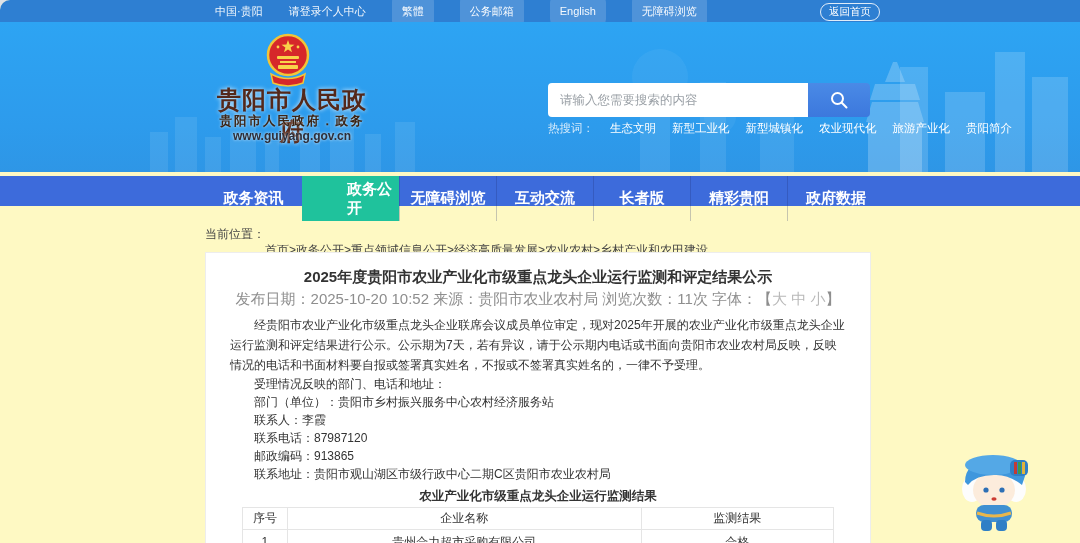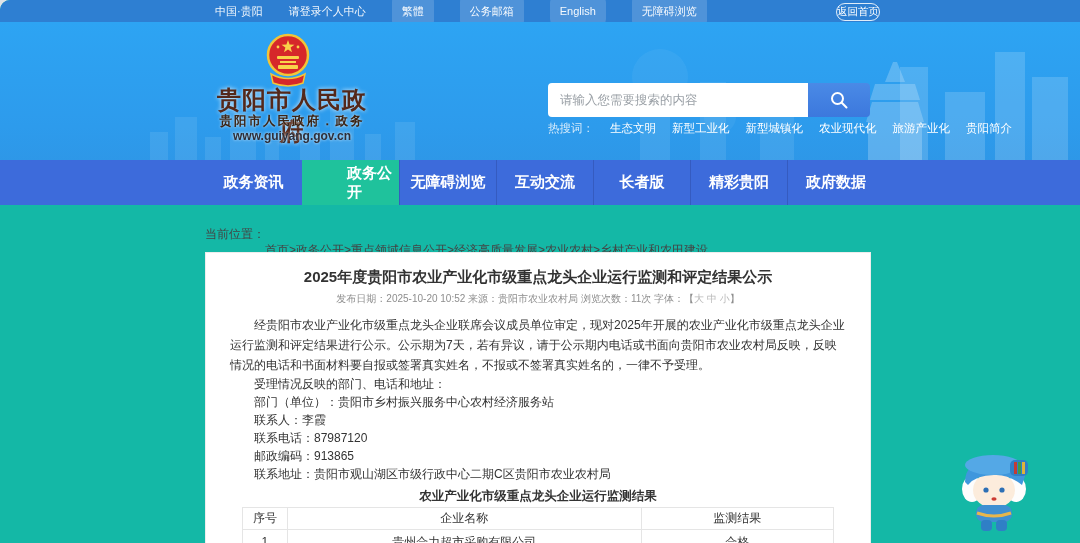--- a/index.html
+++ b/index.html
@@ -1,28 +1,28 @@
 <!DOCTYPE html>
 <html><head>
 <meta charset="utf-8">
 <style>
   * { box-sizing: border-box; margin: 0; padding: 0; }
   html,body { width:1080px; height:543px; }
   body { background:#dfe3e7; font-family:"Liberation Sans","DejaVu Sans",sans-serif; }
   .screen { position:relative; width:1080px; height:543px; overflow:hidden;
-            border-radius:10px 0 0 0; background:#14b8a6; }
+            border-radius:10px 0 0 0; background:#fef9c3; }
 
   
   .topbar { position:absolute; top:0; left:0; width:1080px; height:22px;
             background:#2e7fd2; display:flex; align-items:center;
             padding-left:215px; gap:26px; }
   .topbar .tb-item { color:rgba(255,255,255,.95); font-size:11px; cursor:pointer; white-space:nowrap; }
   .topbar .tb-pill { background:rgba(255,255,255,.16); border-radius:9px; padding:11px 10px; }
   .home-btn { position:absolute; right:200px; top:3px; color:#fff; font-size:10.5px;
-              border:1px solid rgba(255,255,255,.85); border-radius:9px; padding:1px 0; cursor:pointer; }
+              border:1px solid rgba(255,255,255,.85); border-radius:9px; padding:1px 8px; cursor:pointer; }
 
   
   .banner { position:absolute; top:22px; left:0; width:1080px; height:150px;
             background:linear-gradient(180deg,#2da4f3 0%, #2d9bec 70%, #2e96e6 100%); overflow:hidden; }
   .skyline { position:absolute; bottom:0; left:0; }
   .logo-emblem { position:absolute; left:265px; top:11px; }
   .site-name { position:absolute; left:207px; top:62px; width:170px; text-align:center;
                font-size:24px; font-weight:bold; color:#54281a; letter-spacing:1px;
                text-shadow:0 0 4px rgba(255,255,255,.9); }
   .site-sub  { position:absolute; left:207px; top:91px; width:170px; text-align:center;
@@ -37,38 +37,38 @@
                   font-family:"Liberation Sans","DejaVu Sans",sans-serif; }
   .search-input::placeholder { color:#9aa0a6; }
   .search-btn { width:62px; height:34px; border:none; border-radius:0 4px 4px 0; cursor:pointer;
                 background:linear-gradient(180deg,#4a8ae6,#3c78dd); display:flex; align-items:center; justify-content:center; }
   .hot-row { position:absolute; left:548px; top:99px; display:flex; gap:16px; align-items:center;
              font-size:11.5px; white-space:nowrap; }
   .hot-label { color:rgba(255,255,255,.8); }
   .hot-word { color:#fff; cursor:pointer; }
 
   
-  .navbar { position:absolute; top:160px; left:0; width:1080px; height:45px;
+  .navbar { position:absolute; top:176px; left:0; width:1080px; height:30px;
             background:#3d6bdb; display:flex; padding-left:205px; }
   .nav-item { width:97px; height:45px; display:flex; align-items:center; justify-content:center;
               color:#fff; font-size:15px; font-weight:bold; cursor:pointer;
               border-left:1px solid rgba(30,45,110,.25); }
   .nav-item:first-child { border-left:none; }
   .nav-item.active { background:#1fc29c; border-left:none;padding-left:45px; }
 
   
   .crumb-row { position:absolute; top:217px; left:0; width:1008px; height:34px;
                display:flex; align-items:center; padding-left:205px; font-size:12px; color:#444; }
   .crumb-path { color:#444; cursor:pointer;margin-top:32px; }
 
   
   .card { position:absolute; top:252px; left:205px; width:666px; height:380px;
           background:#fff; border:1px solid #ededed; padding:13px 24px 0 24px; }
   .art-title { text-align:center; font-size:15px; font-weight:bold; color:#333; line-height:22px; }
-  .art-meta { margin-top:4px; text-align:center; font-size:10px; color:#8e8e8e; line-height:14px; }
+  .art-meta { margin-top:4px; text-align:center; font-size:15px; color:#8e8e8e; line-height:14px; }
   .art-meta .fontsize-btn { color:#b9b9b9; cursor:pointer; }
   .art-body { margin-top:9px; font-size:12px; color:#333; }
   .art-body p.lead { line-height:20px; text-indent:2em; }
   .art-body p.line { line-height:18px; text-indent:2em; }
   .tbl-caption { margin-top:6px; text-align:center; font-size:12.5px; font-weight:bold; color:#333; line-height:14px; }
   table.result { width:96%; margin:4px auto 0 auto; border-collapse:collapse; font-size:12px; color:#333; }
   table.result th, table.result td { border:1px solid #e5e5e5; text-align:center; font-weight:normal; }
   table.result th { height:22px; }
   table.result td { height:25px; }
   .col-no { width:7.5%; } .col-name { width:60%; } .col-result { width:32.5%; }

